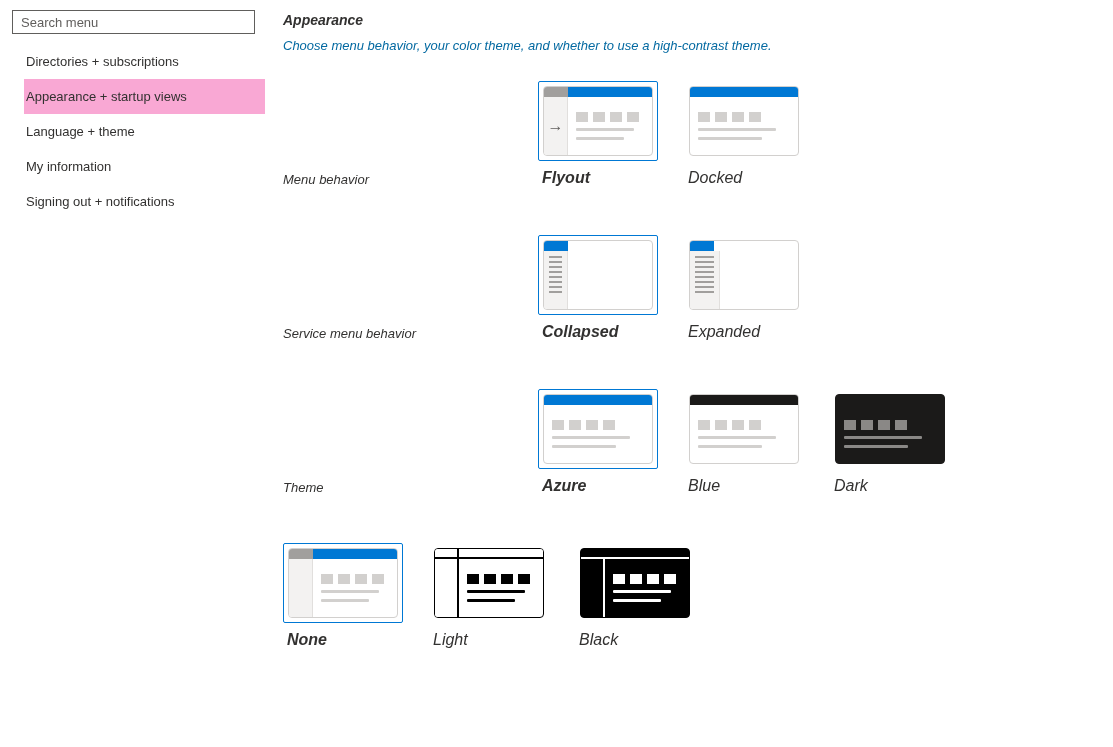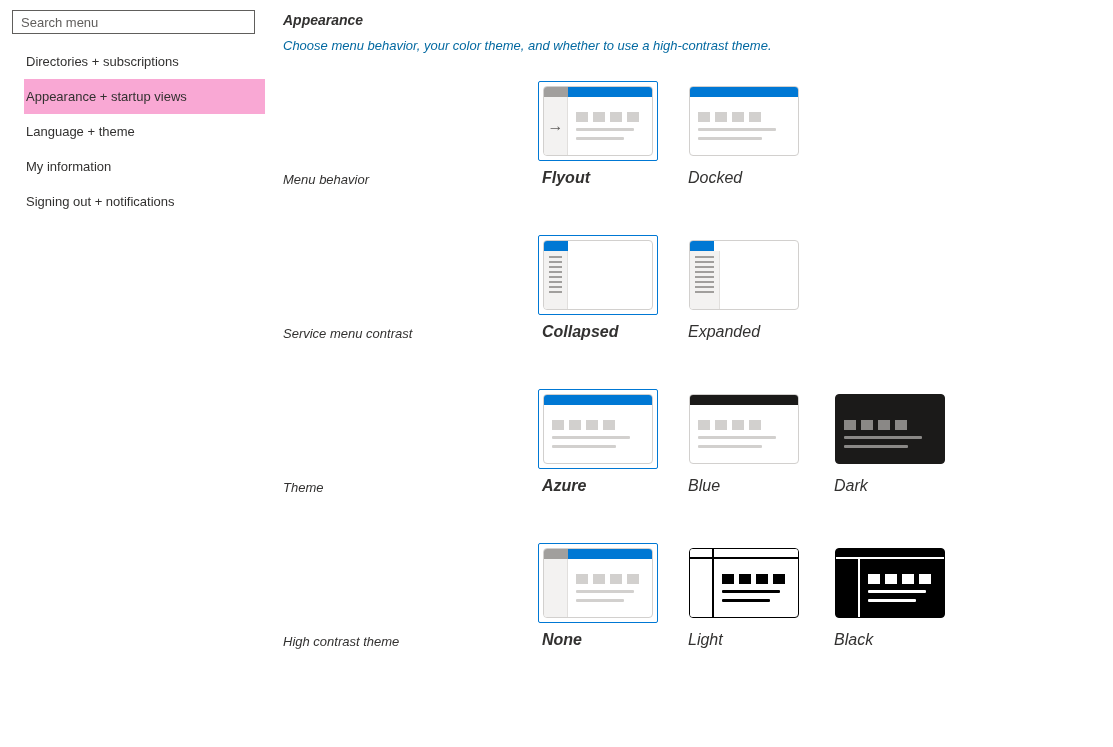--- a/index.html
+++ b/index.html
@@ -199,21 +199,21 @@
                 <div class="line l2"></div>
           </div>
         </div>
           </div>
         <div class="caption">Docked</div>
       </div>
     </div>
   </div>
 
   <div class="setting-row">
-    <div class="setting-label">Service menu contrast</div>
+    <div class="setting-label">Service menu behavior</div>
     <div class="options">
 
       <div class="option-card selected">
         <div class="frame">
             <div class="thumb">
           <div class="bar-fragment" style="left:0;width:24px;background:#0078d4;"></div>
           <div class="svc-side">
             <div class="dash"></div>
                 <div class="dash"></div>
                 <div class="dash"></div>
@@ -307,21 +307,20 @@
                 <div class="line l2"></div>
           </div>
         </div>
           </div>
         <div class="caption">Dark</div>
       </div>
     </div>
   </div>
 
   <div class="setting-row">
-    <div class="setting-label">High contrast theme</div>
     <div class="options">
 
       <div class="option-card selected">
         <div class="frame">
             <div class="thumb">
           <div class="bar-fragment" style="left:0;width:24px;background:#a19f9d;"></div>
           <div class="bar-fragment" style="left:24px;right:0;background:#0078d4;"></div>
           <div class="side-panel"></div>
           <div class="content-area with-side">
             <div class="blocks-row">

